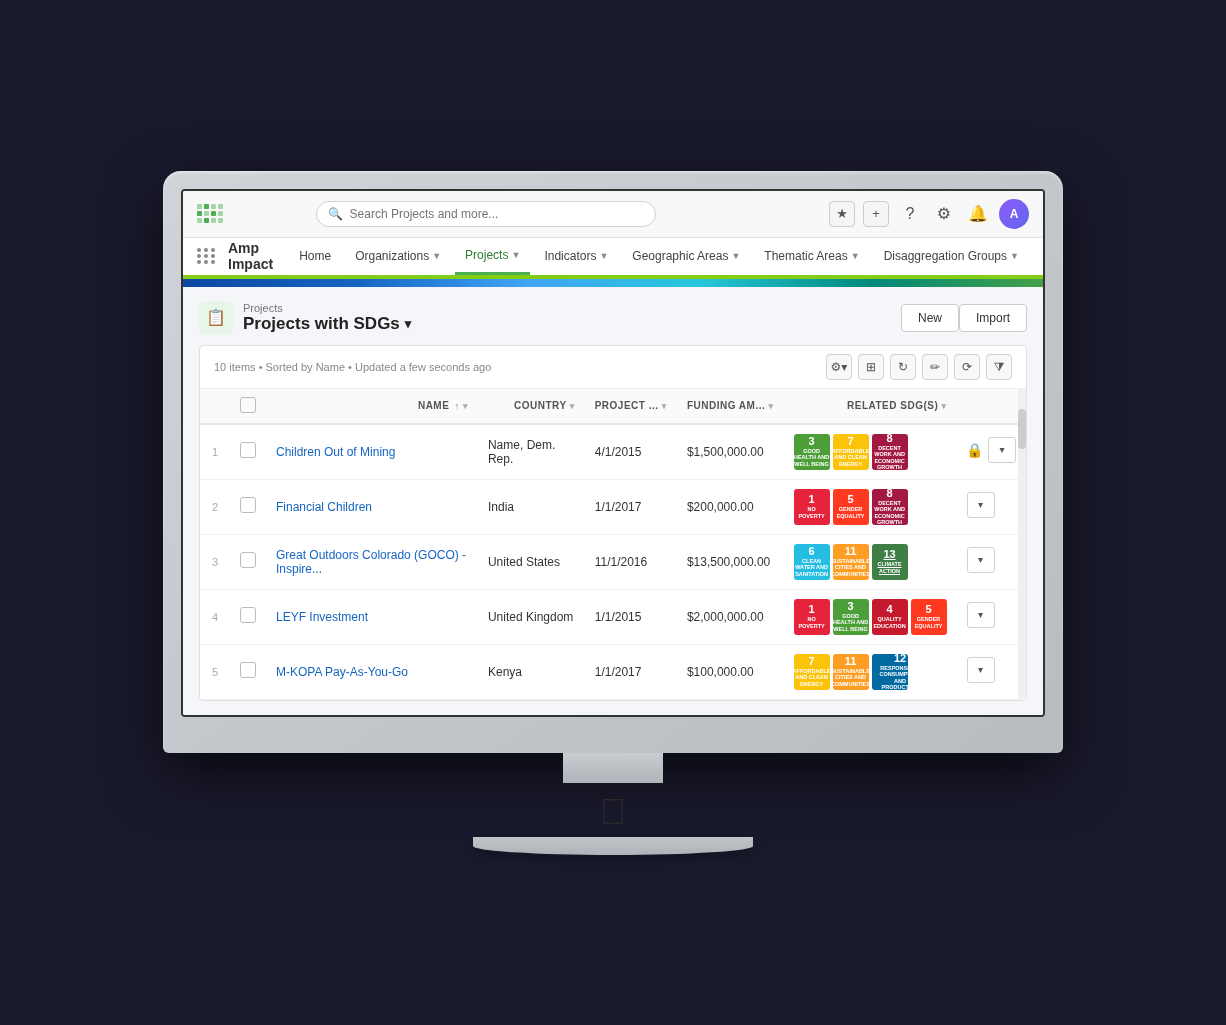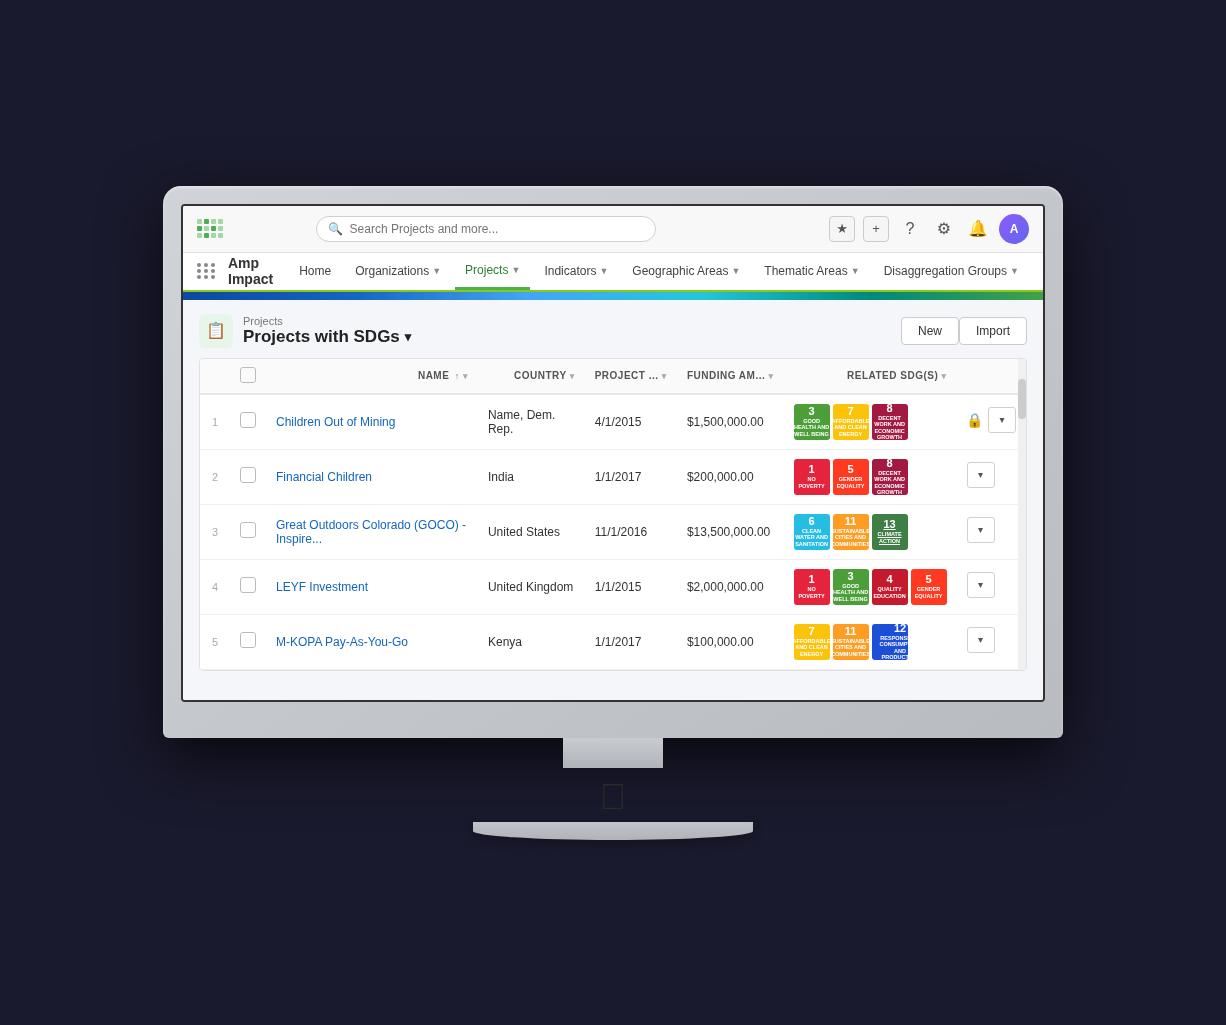--- a/index.html
+++ b/index.html
@@ -108,21 +108,21 @@
       width: 30px; height: 30px;
       border-radius: 50%;
       background: linear-gradient(135deg, #8b5cf6, #6366f1);
       display: flex; align-items: center; justify-content: center;
       color: white; font-size: 12px; font-weight: bold;
     }
 
     
     .nav-bar {
       background: #fff;
-      border-bottom: 2px solid #84cc16;
+      border-bottom: 4px solid #84cc16;
       display: flex;
       align-items: center;
       padding: 0 14px;
       gap: 4px;
     }
 
     .nav-grid {
       display: grid;
       grid-template-columns: repeat(3,5px);
       gap: 2px;
@@ -489,20 +489,31 @@
               </div>
             </div>
           </div>
           <div class="list-actions">
             <button class="btn-new">New</button>
             <button class="btn-import">Import</button>
           </div>
         </div>
 
         <div class="table-wrapper">
+          <div class="table-subtitle">
+            <span>10 items • Sorted by Name • Updated a few seconds ago</span>
+            <div class="table-controls">
+              <div class="ctrl-btn">⚙▾</div>
+              <div class="ctrl-btn">⊞</div>
+              <div class="ctrl-btn">↻</div>
+              <div class="ctrl-btn">✏</div>
+              <div class="ctrl-btn">⟳</div>
+              <div class="ctrl-btn">⧩</div>
+            </div>
+          </div>
 
           <div style="position:relative;">
             <table>
               <thead>
                 <tr>
                   <th style="width:30px;"></th>
                   <th style="width:30px;">
                     <span class="checkbox-cell"></span>
                   </th>
                   <th>
@@ -653,21 +664,21 @@
                     <td>
                       <div class="sdg-tags">
                         <div class="sdg-tag" style="background: rgb(252, 195, 11);">
                           <span class="sdg-num">7</span>
                           <span class="sdg-text">AFFORDABLE AND CLEAN ENERGY</span>
                         </div>
                         <div class="sdg-tag" style="background: rgb(253, 157, 36);">
                           <span class="sdg-num">11</span>
                           <span class="sdg-text">SUSTAINABLE CITIES AND COMMUNITIES</span>
                         </div>
-                        <div class="sdg-tag" style="background: #1d4ed8; padding-left: 21px;">
+                        <div class="sdg-tag" style="background: #0369a1; padding-left: 21px;">
                           <span class="sdg-num">12</span>
                           <span class="sdg-text">RESPONSIBLE CONSUMPTION AND PRODUCTION</span>
                         </div>
                       </div>
                     </td>
                     <td style="display: flex; align-items: center; gap: 4px; padding-top: 12px;">
                       <div class="dropdown-cell">▾</div>
                     </td>
                   </tr>
                 </tbody>

